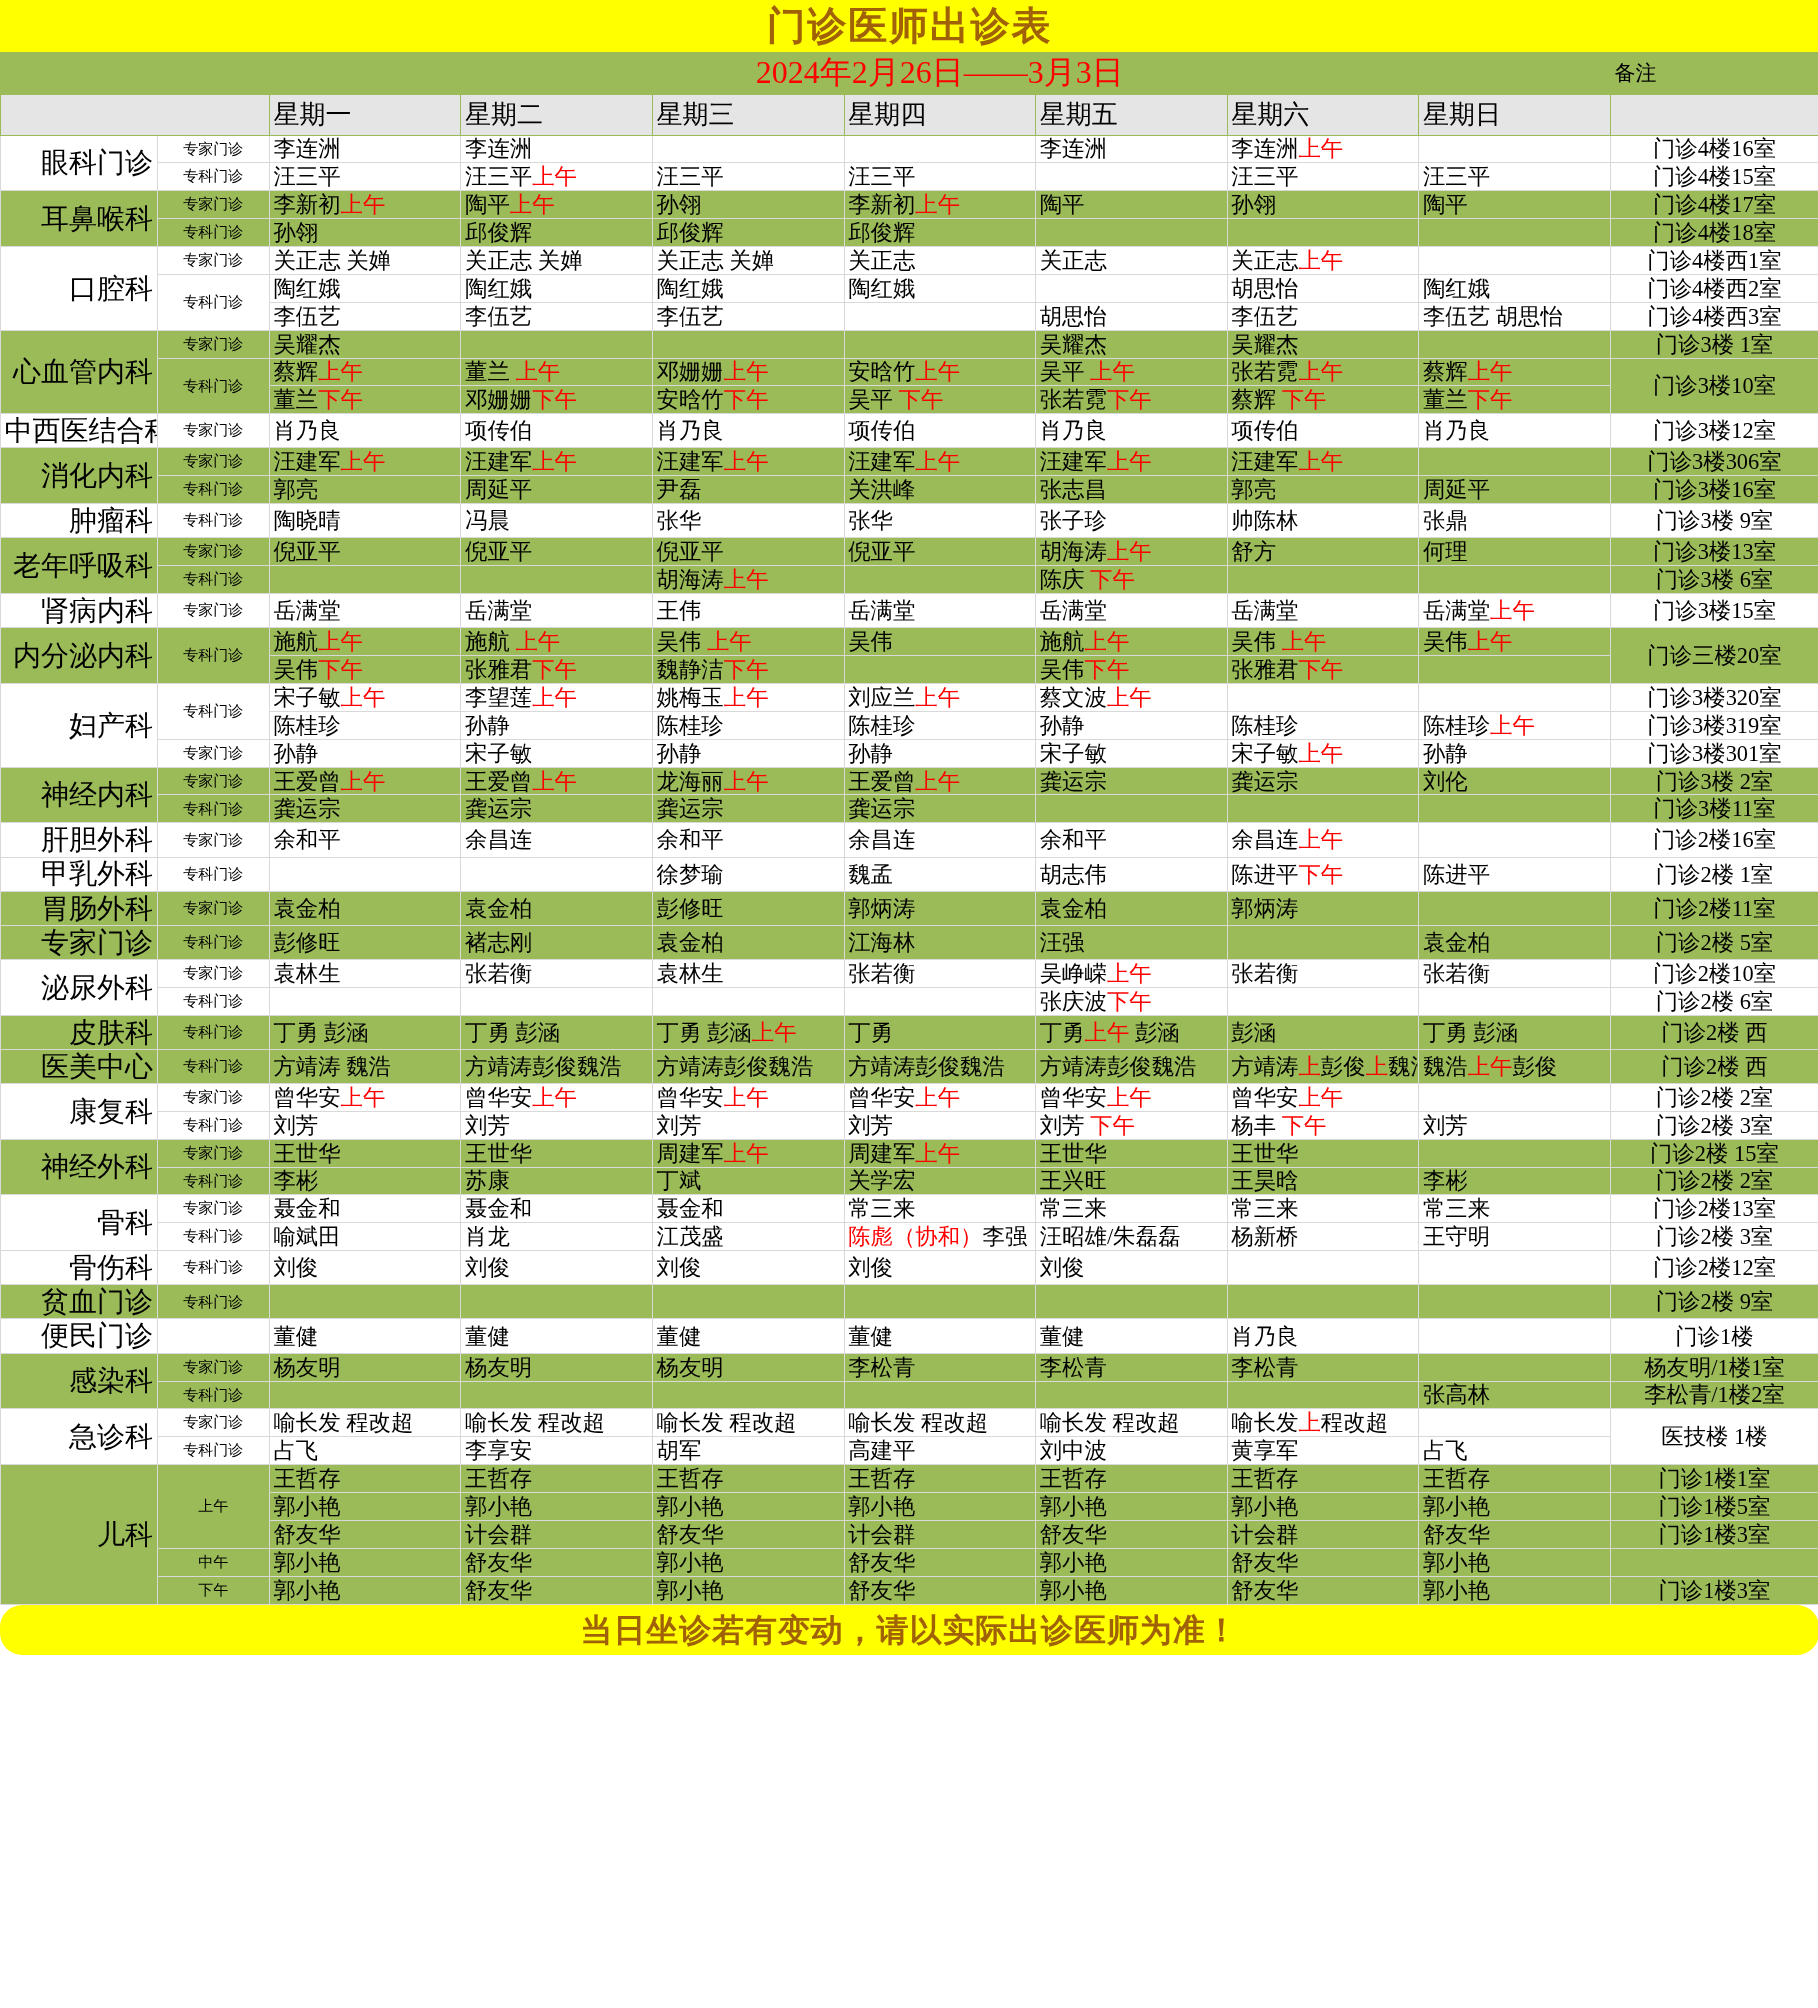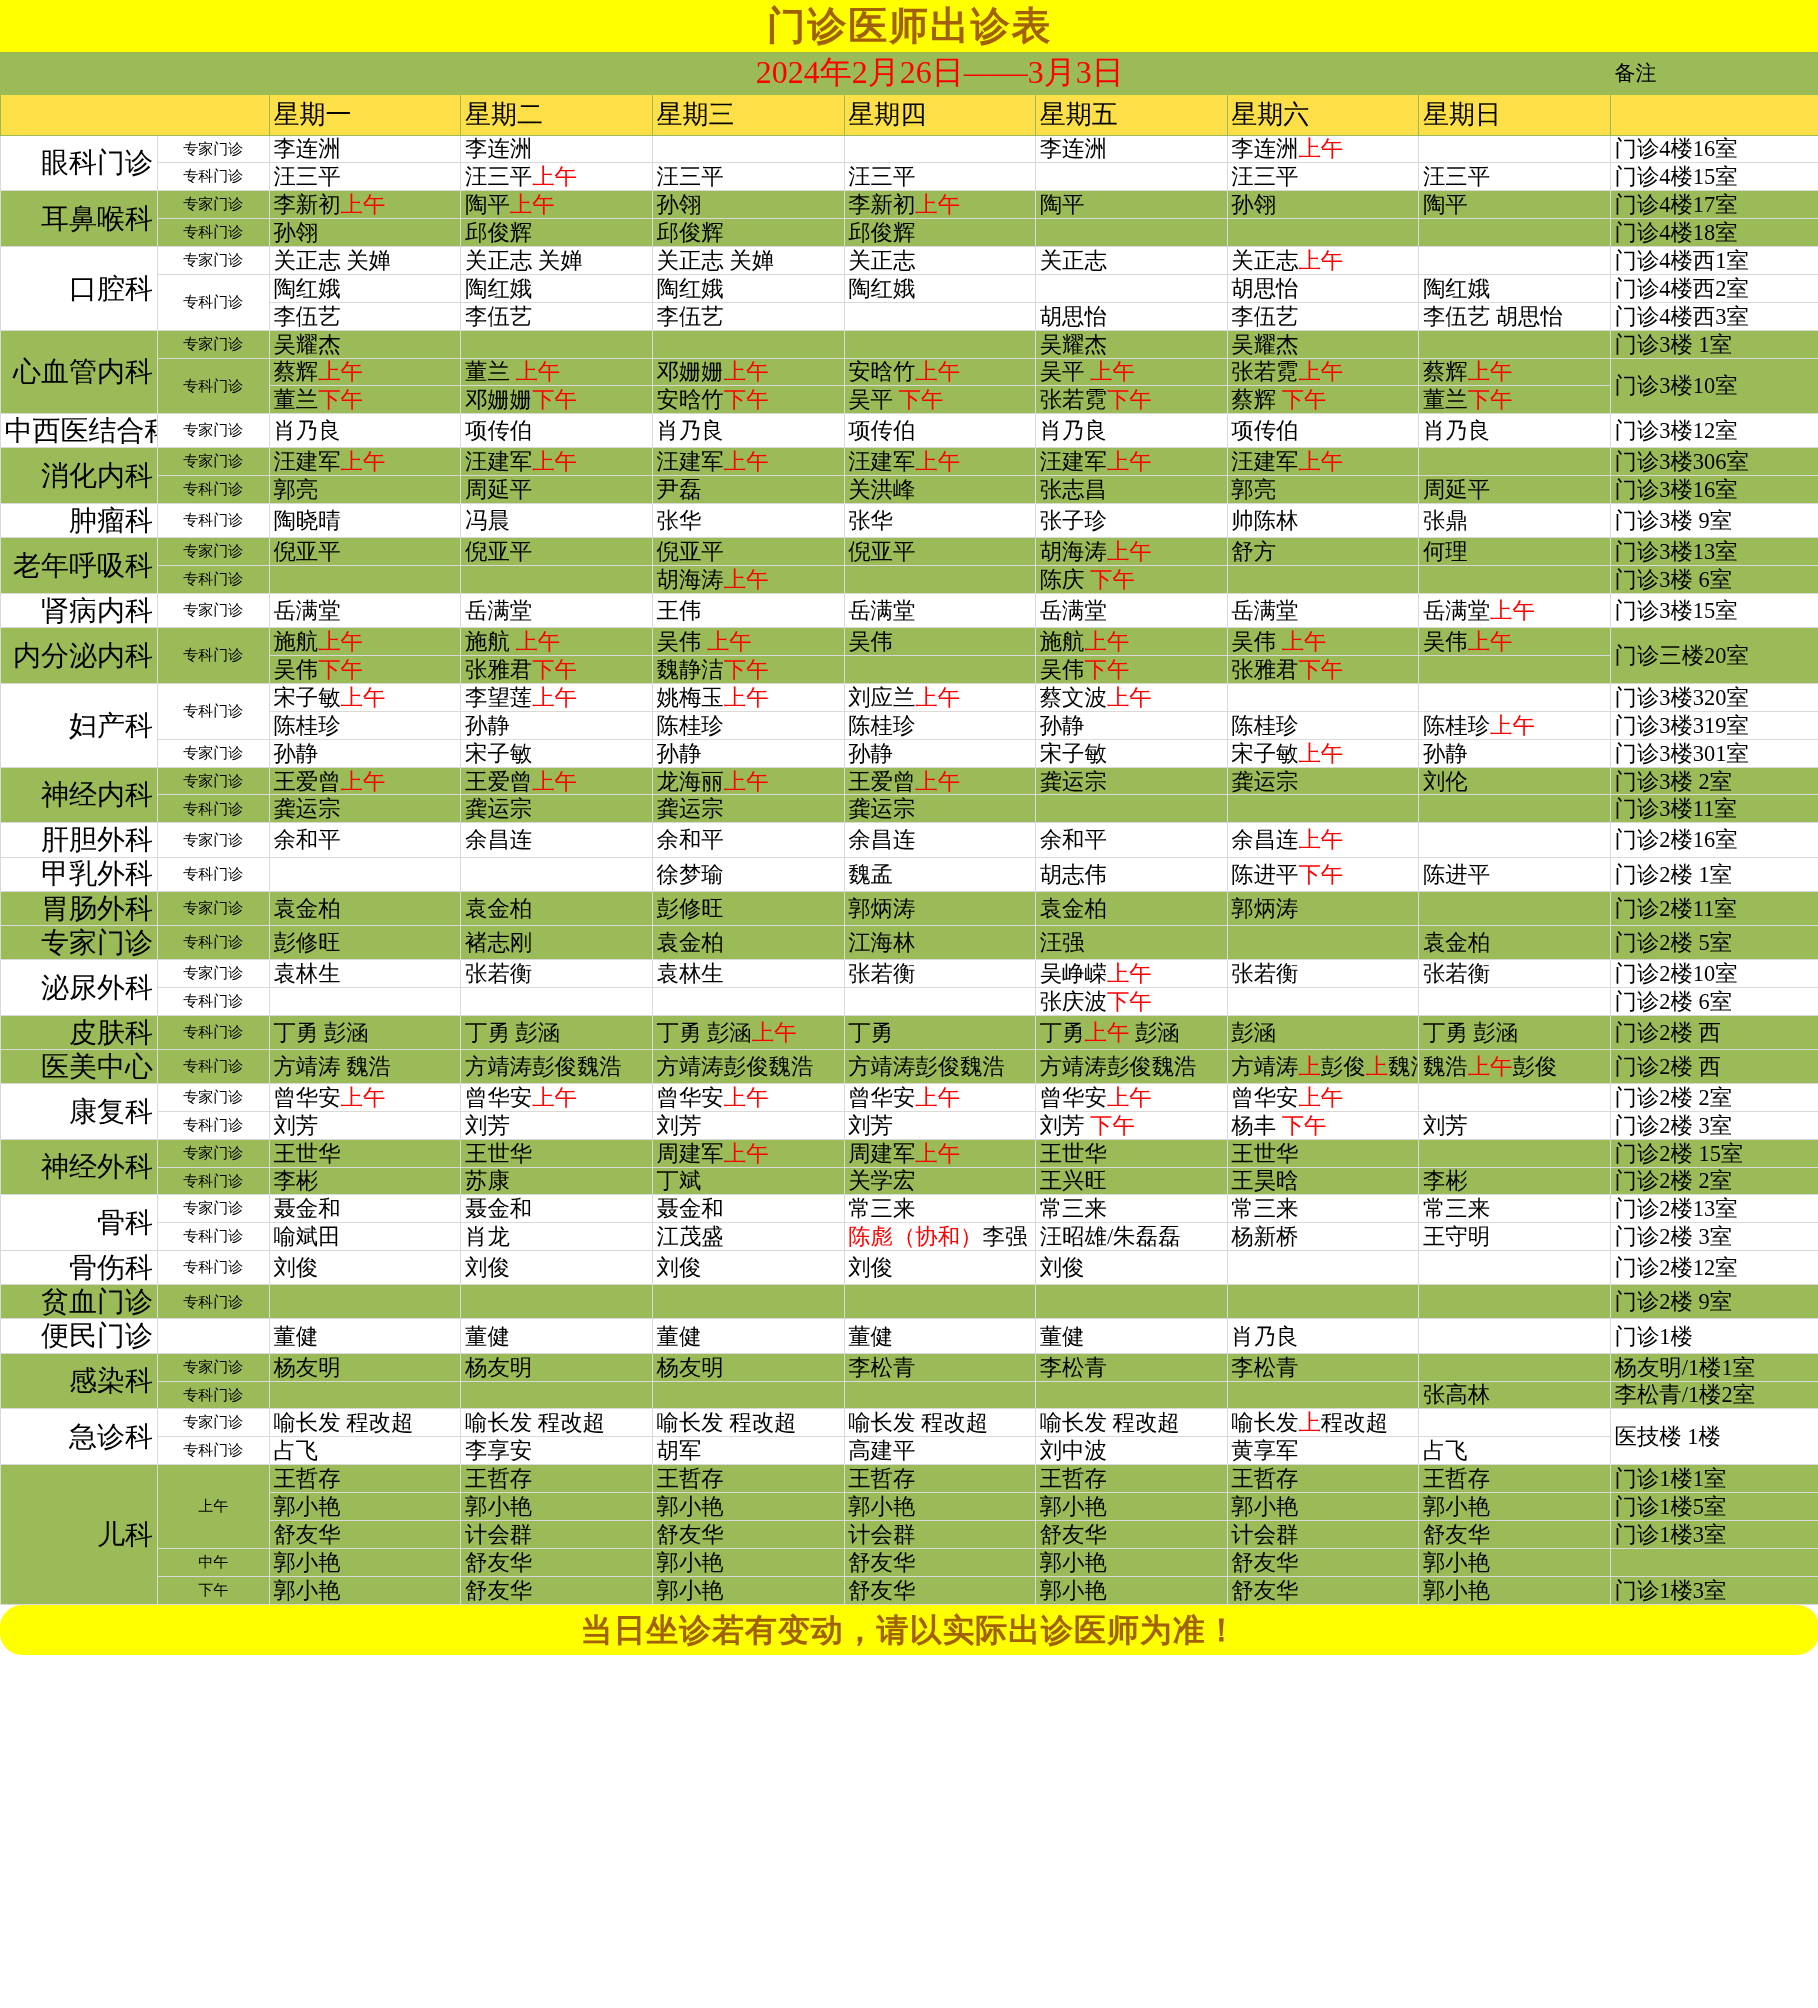--- a/index.html
+++ b/index.html
@@ -28,26 +28,26 @@
     color:#000;
     overflow:hidden;
     white-space:nowrap;
   }
   tr.green td{background:#9bbb59;}
   tr.white td{background:#ffffff;}
   td.hdr{background:#9bbb59;border-color:#9bbb59;}
   .dept{text-align:right;font-size:28px;}
   .clinic{text-align:center;font-size:15px;}
   .cell{text-align:left;}
-  .note{text-align:left;font-size:22.4px;margin-left:24px;}
+  .note{text-align:center;font-size:22.4px;margin-left:24px;}
   .rt{color:#ff0000;}
   .daterow td{background:#9bbb59;border-color:#9bbb59;height:39px;}
   .daterow .dt{color:#ff0000;font-size:32px;text-align:center;font-weight:normal;}
   .daterow .rem{color:#000;font-size:21px;text-align:left;}
-  .dayrow td{background:#fde047;border-color:#9bbb59;height:38px;}
+  .dayrow td{background:#e5e5e5;border-color:#9bbb59;height:38px;}
   .dayrow .day{font-size:26px;text-align:left;color:#000;}
   .c-dept{width:152px;}
   .c-clinic{width:109px;}
   .c-day{width:186px;}
   .c-note{width:202px;}
 </style>
 </head>
 <body>
 
 <div id="sheet">

